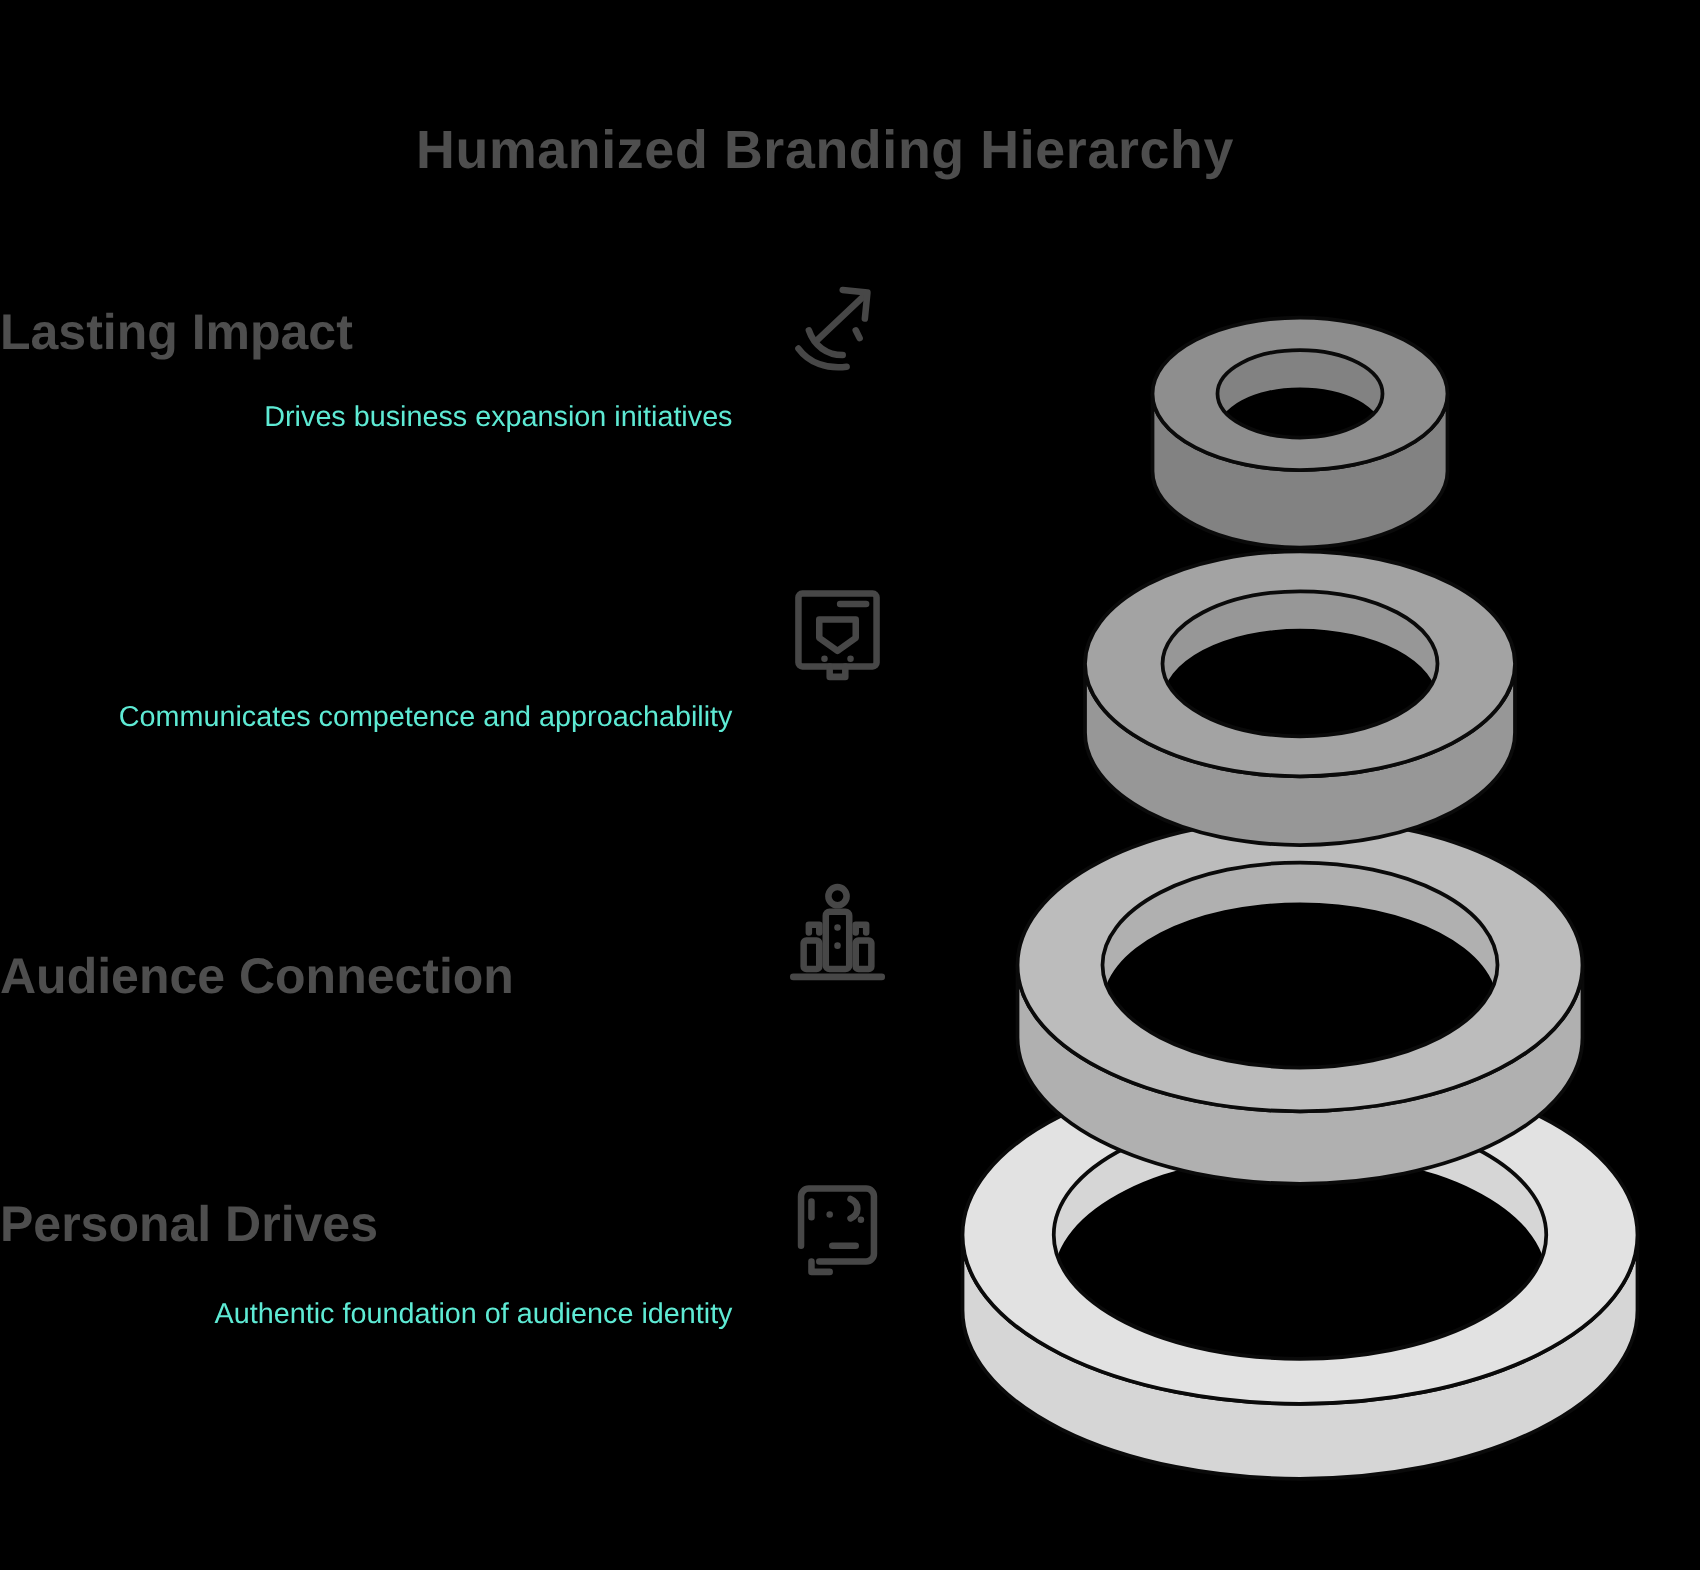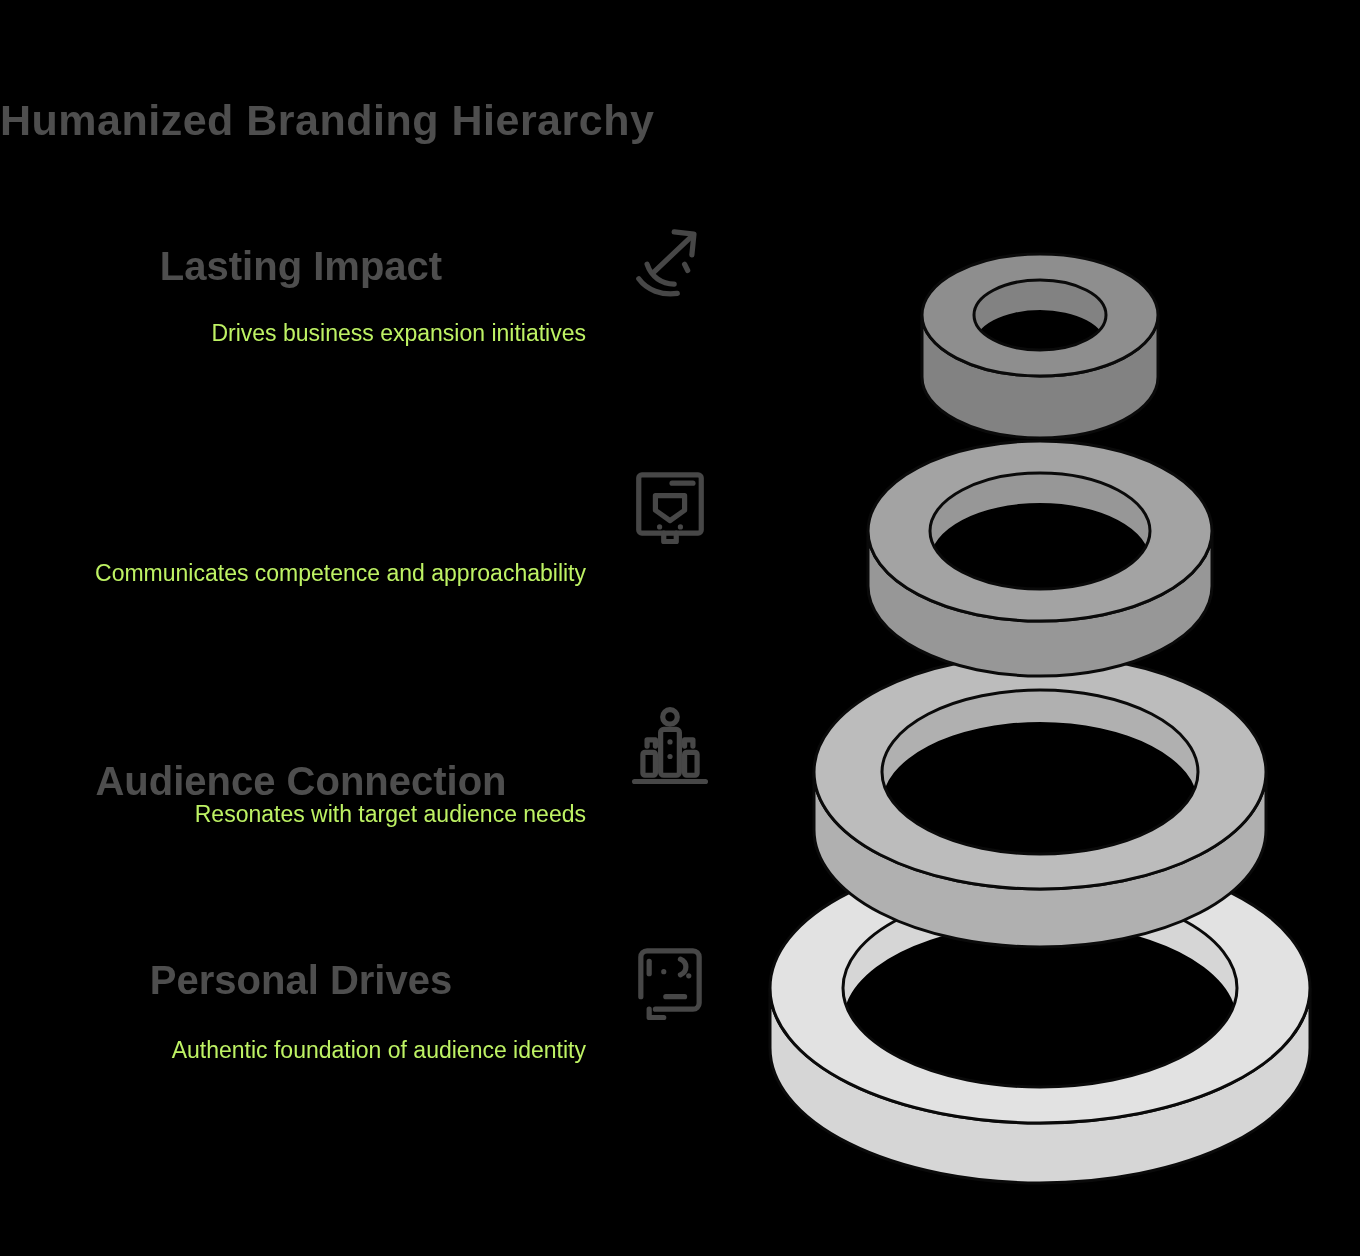--- a/index.html
+++ b/index.html
@@ -5,30 +5,31 @@
   html,body{margin:0;padding:0;background:#000;}
   #canvas{
     position:relative;
     width:1360px;height:1256px;
     background:#000;
     font-family:"Liberation Sans", sans-serif;
     overflow:hidden;
   }
   .title{
     position:absolute;top:96px;left:0;width:1320px;
+    text-align:center;
     font-size:43px;font-weight:700;color:#4e4e4e;
     letter-spacing:0.5px;
   }
   .heading{
-    position:absolute;left:0;width:578px;text-align:center;
-    font-size:40px;font-weight:700;color:#4e4e4e;white-space:nowrap;margin-left:12px;
+    position:absolute;left:0;width:578px;text-align:left;
+    font-size:40px;font-weight:700;color:#4e4e4e;white-space:nowrap;
   }
   .desc{
     position:absolute;left:0;width:586px;text-align:right;
-    font-size:23px;font-weight:400;color:#bef264;white-space:nowrap;
+    font-size:23px;font-weight:400;color:#5eead4;white-space:nowrap;
   }
   .icon{
     position:absolute;width:100px;height:100px;left:620px;
   }
   .icon svg{width:100%;height:100%;}
   .h1{top:244px}.d1{top:320px}.i1{top:208px}
   .h2{top:482px}.d2{top:560px}.i2{top:454px}
   .h3{top:759px}.d3{top:801px}.i3{top:694px}
   .h4{top:958px}.d4{top:1037px}.i4{top:930px}
   #rings-svg{position:absolute;top:0;left:0;}
@@ -101,21 +102,20 @@
       <rect x="18" y="20" width="60" height="56" rx="3"></rect>
       <path d="M50 28 H70"></path>
       <path d="M34 40 H62 V54 L48 64 L34 54 Z"></path>
       <circle cx="38" cy="70" r="2.5" fill="#474747" stroke="none"></circle>
       <circle cx="58" cy="70" r="2.5" fill="#474747" stroke="none"></circle>
       <path d="M42 76 v8 h12 v-8"></path>
     </svg>
   </div>
 
   <div class="heading h3">Audience Connection</div>
-  <div class="desc d3">Resonates with target audience needs</div>
   <div class="icon i3">
     <svg viewBox="0 0 96 96" fill="none" stroke="#474747" stroke-width="5" stroke-linecap="round" stroke-linejoin="round">
       <circle cx="48" cy="22" r="7"></circle>
       <rect x="39" y="34" width="18" height="44" rx="3"></rect>
       <circle cx="48" cy="46" r="2.5" fill="#474747" stroke="none"></circle>
       <circle cx="48" cy="60" r="2.5" fill="#474747" stroke="none"></circle>
       <path d="M26 50 v-6 h8 v6"></path>
       <rect x="22" y="56" width="12" height="22" rx="2"></rect>
       <path d="M62 50 v-6 h8 v6"></path>
       <rect x="62" y="56" width="12" height="22" rx="2"></rect>

